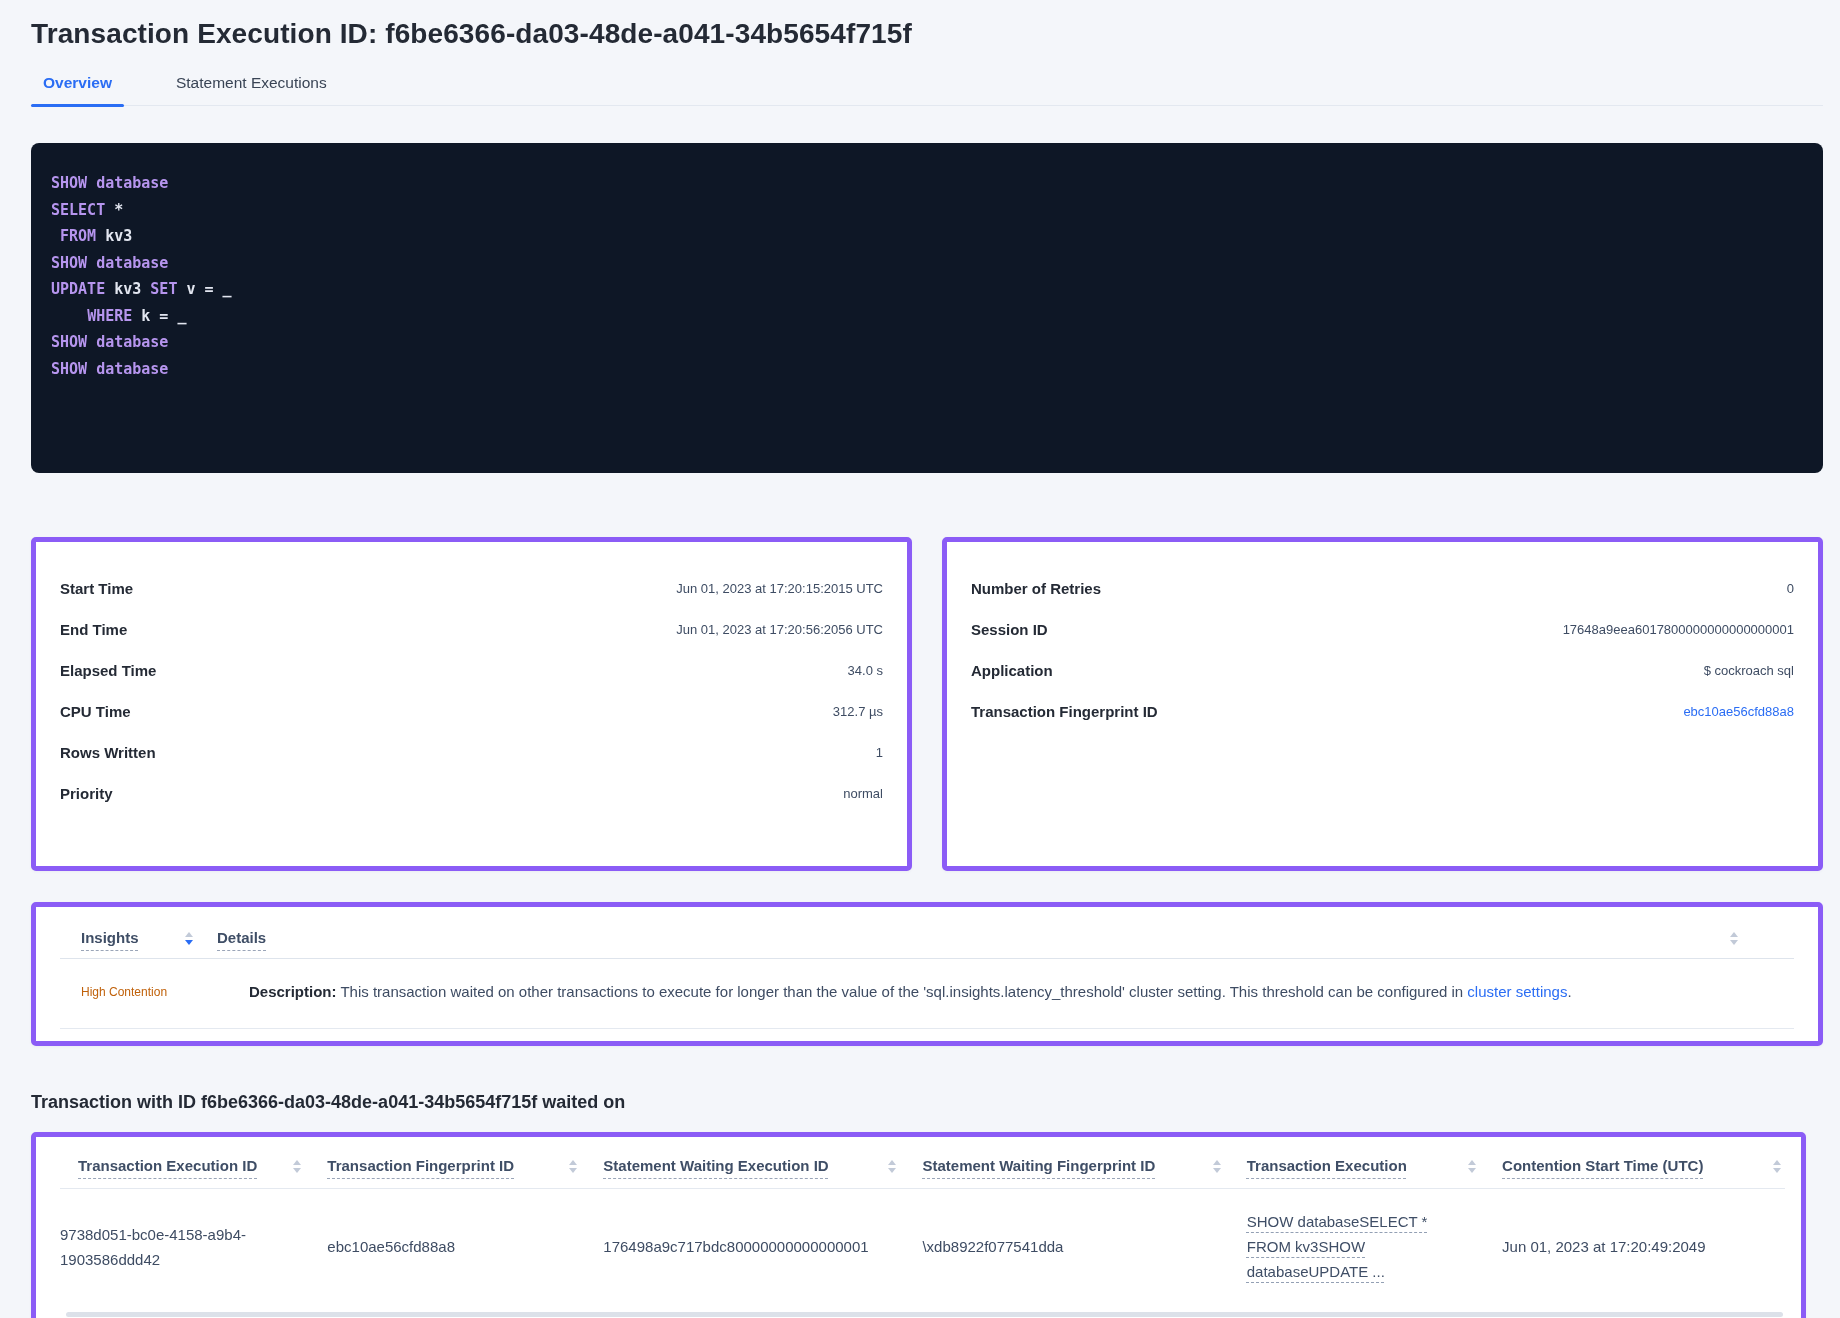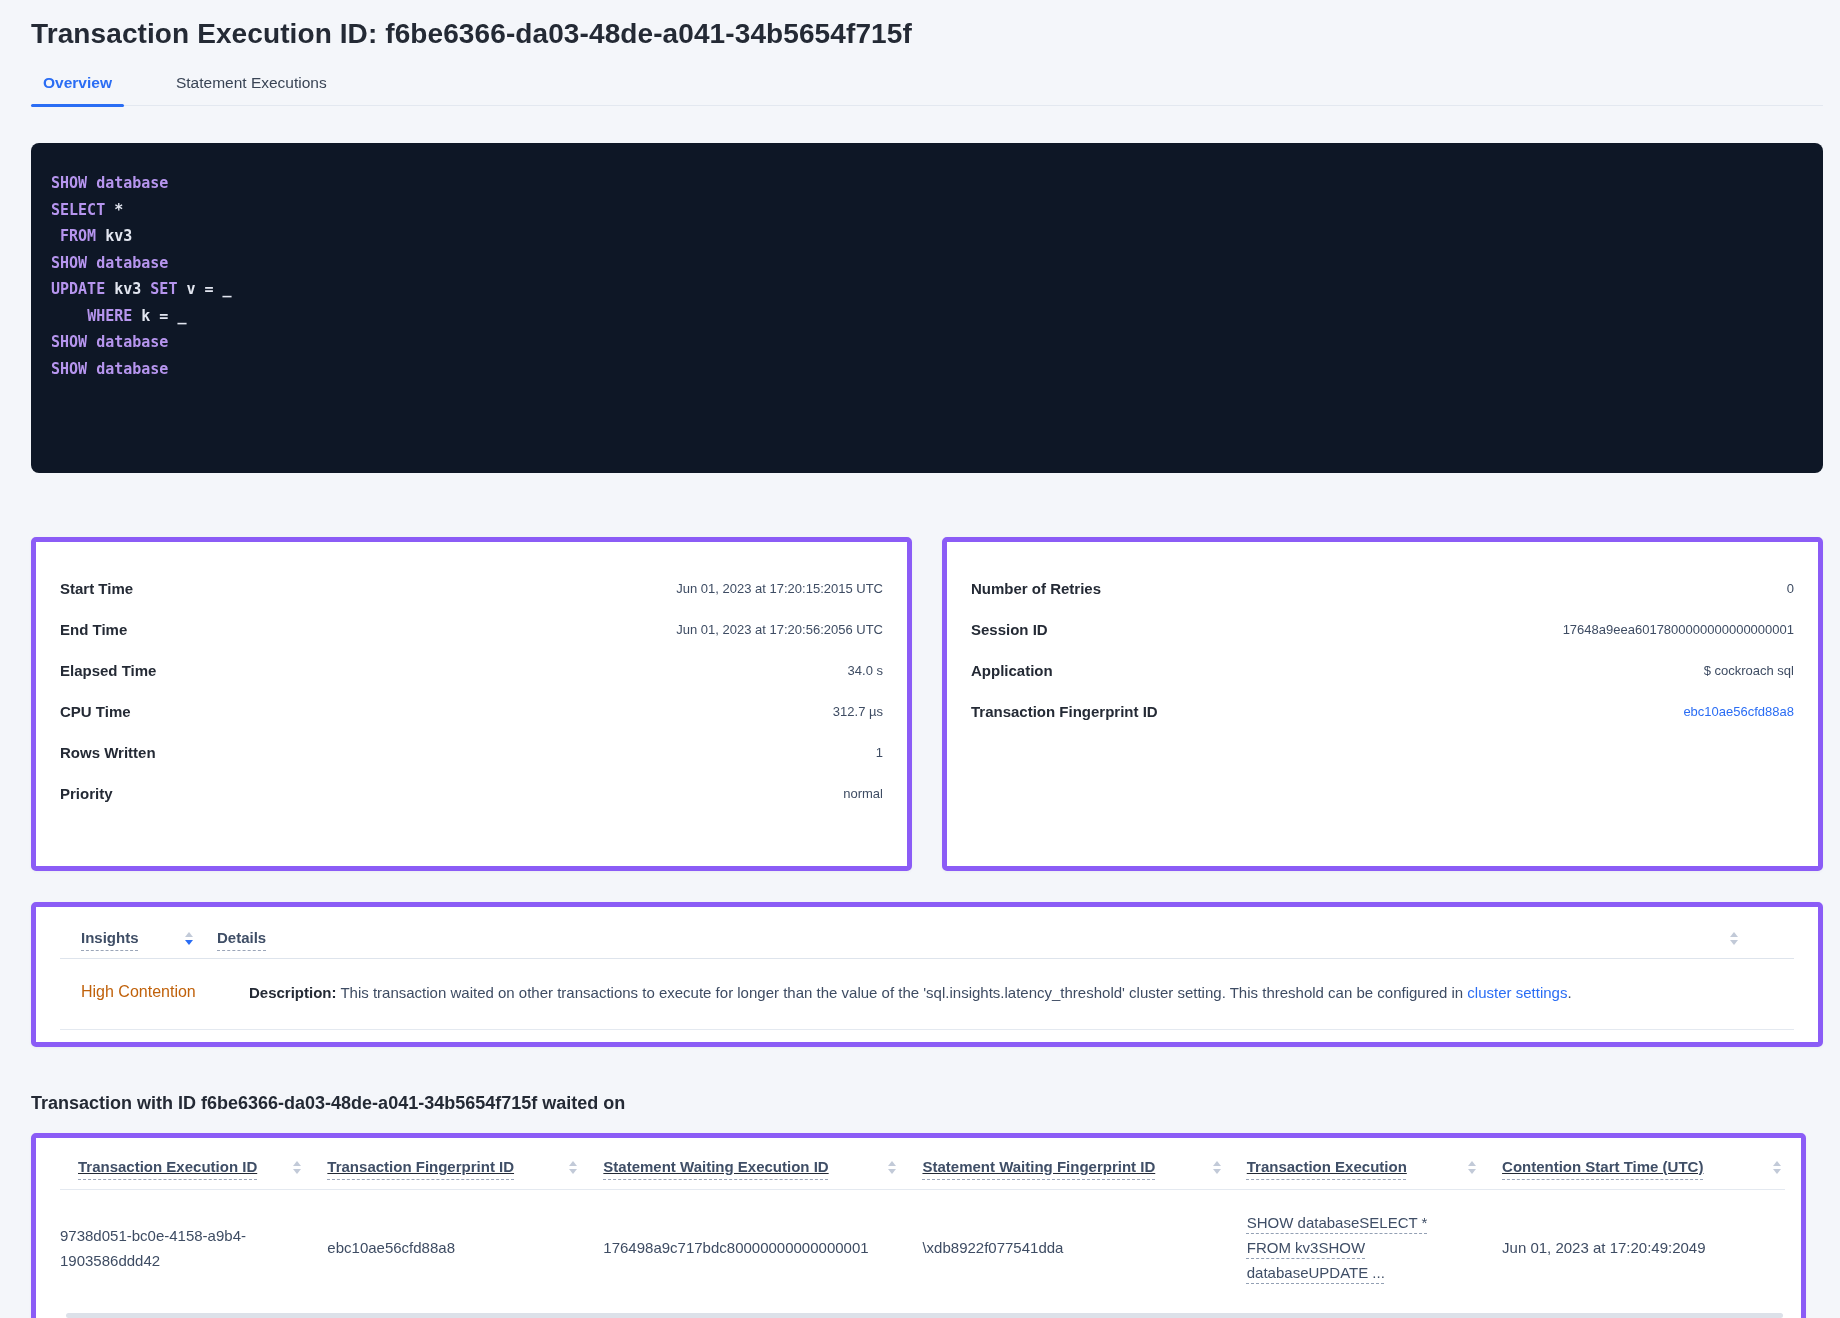--- a/index.html
+++ b/index.html
@@ -52,30 +52,30 @@
   .insights-header .sorter { margin: 3px 24px 0 0; }
   .insights-header .head-right-sorter { margin-left: auto; margin-right: 56px; margin-top: 3px; }
 
   .sorter { display: inline-flex; flex-direction: column; gap: 3px; align-items: center; cursor: pointer; }
   .sorter i { display: block; width: 0; height: 0; border-left: 4.5px solid transparent; border-right: 4.5px solid transparent; }
   .sorter .up { border-bottom: 5.5px solid #c2cad8; }
   .sorter .down { border-top: 5.5px solid #c2cad8; }
   .sorter.desc .down { border-top-color: #2a6df4; }
 
   .insight-row { display: flex; align-items: center; padding: 24px 0 28px 21px; border-bottom: 1px solid #e4e9f0; }
-  .insight-badge { width: 168px; color: #c0610a; font-size: 16px; flex: none; }
+  .insight-badge { width: 168px; color: #c0610a; font-size: 12px; flex: none; }
   .insight-details { font-size: 15px; color: #3e4c63; }
   .insight-details .line1 { margin-bottom: 11px; }
   .insight-details b { color: #242a35; }
 
   
   .waited-heading { margin: 46px 0 0 0; font-size: 18px; font-weight: 700; color: #242a35; }
   .waited-card { margin-top: 19px; margin-right: 17px; padding: 20px 16px 14px 24px; }
   table.waited { width: 100%; border-collapse: collapse; table-layout: fixed; }
-  table.waited th { text-align: right; padding: 0 0 14px 0; vertical-align: top; text-decoration: underline; }
+  table.waited th { text-align: right; padding: 0 0 14px 0; vertical-align: top; }
   .th-inner { display: flex; justify-content: space-between; align-items: flex-start; padding-right: 26px; }
   th.last .th-inner { padding-right: 4px; }
   .th-inner .sorter { margin-top: 3px; }
   table.waited td { border-top: 1px solid #e4e9f0; padding: 20px 28px 20px 0; vertical-align: middle;
     color: #3e4c63; font-size: 15px; line-height: 25px; }
   td.first, th.first .th-inner { padding-left: 18px; }
   .cell-stmt-link { color: #3f4e66; cursor: pointer;
     text-decoration: underline dashed #93a0b4 1px; text-underline-offset: 5px; }
   .hscrollbar { height: 5px; background: #dce1e9; border-radius: 4px; margin: 8px 2px 2px 6px; }
 </style>

